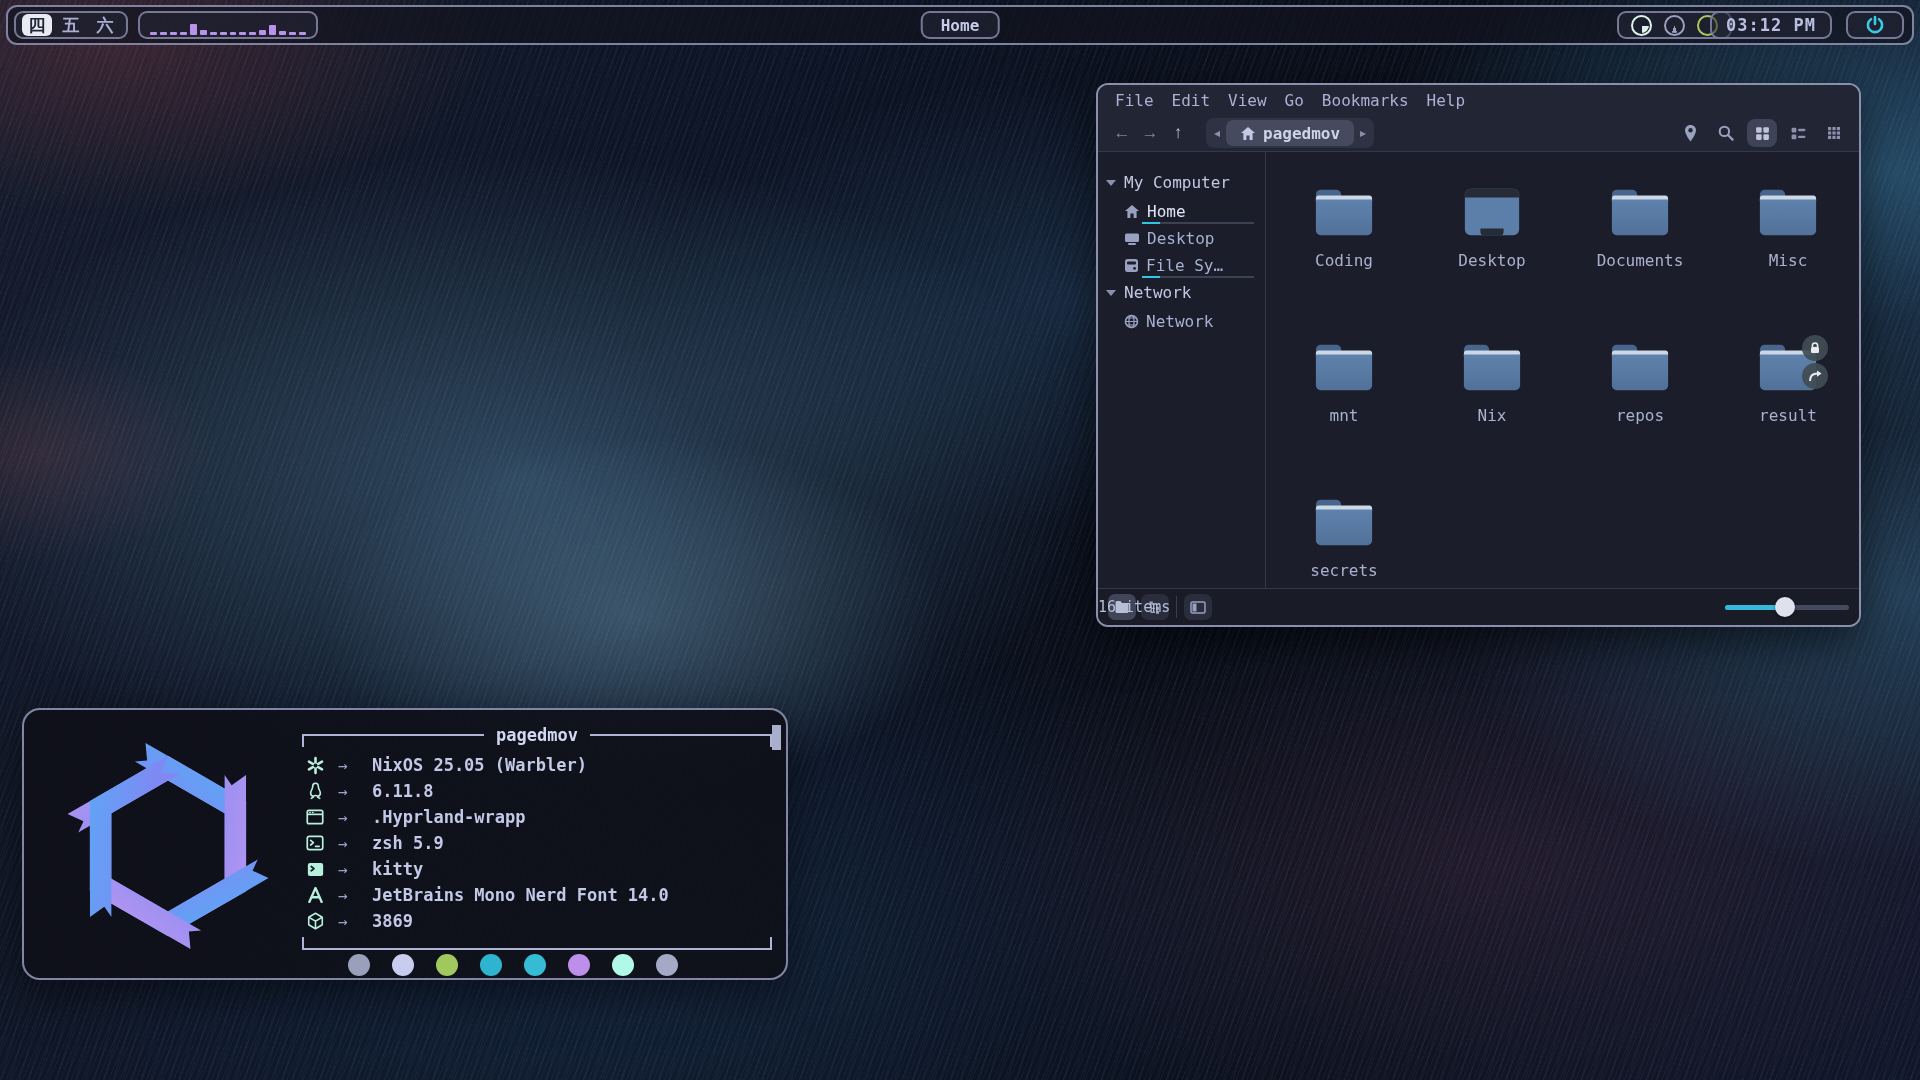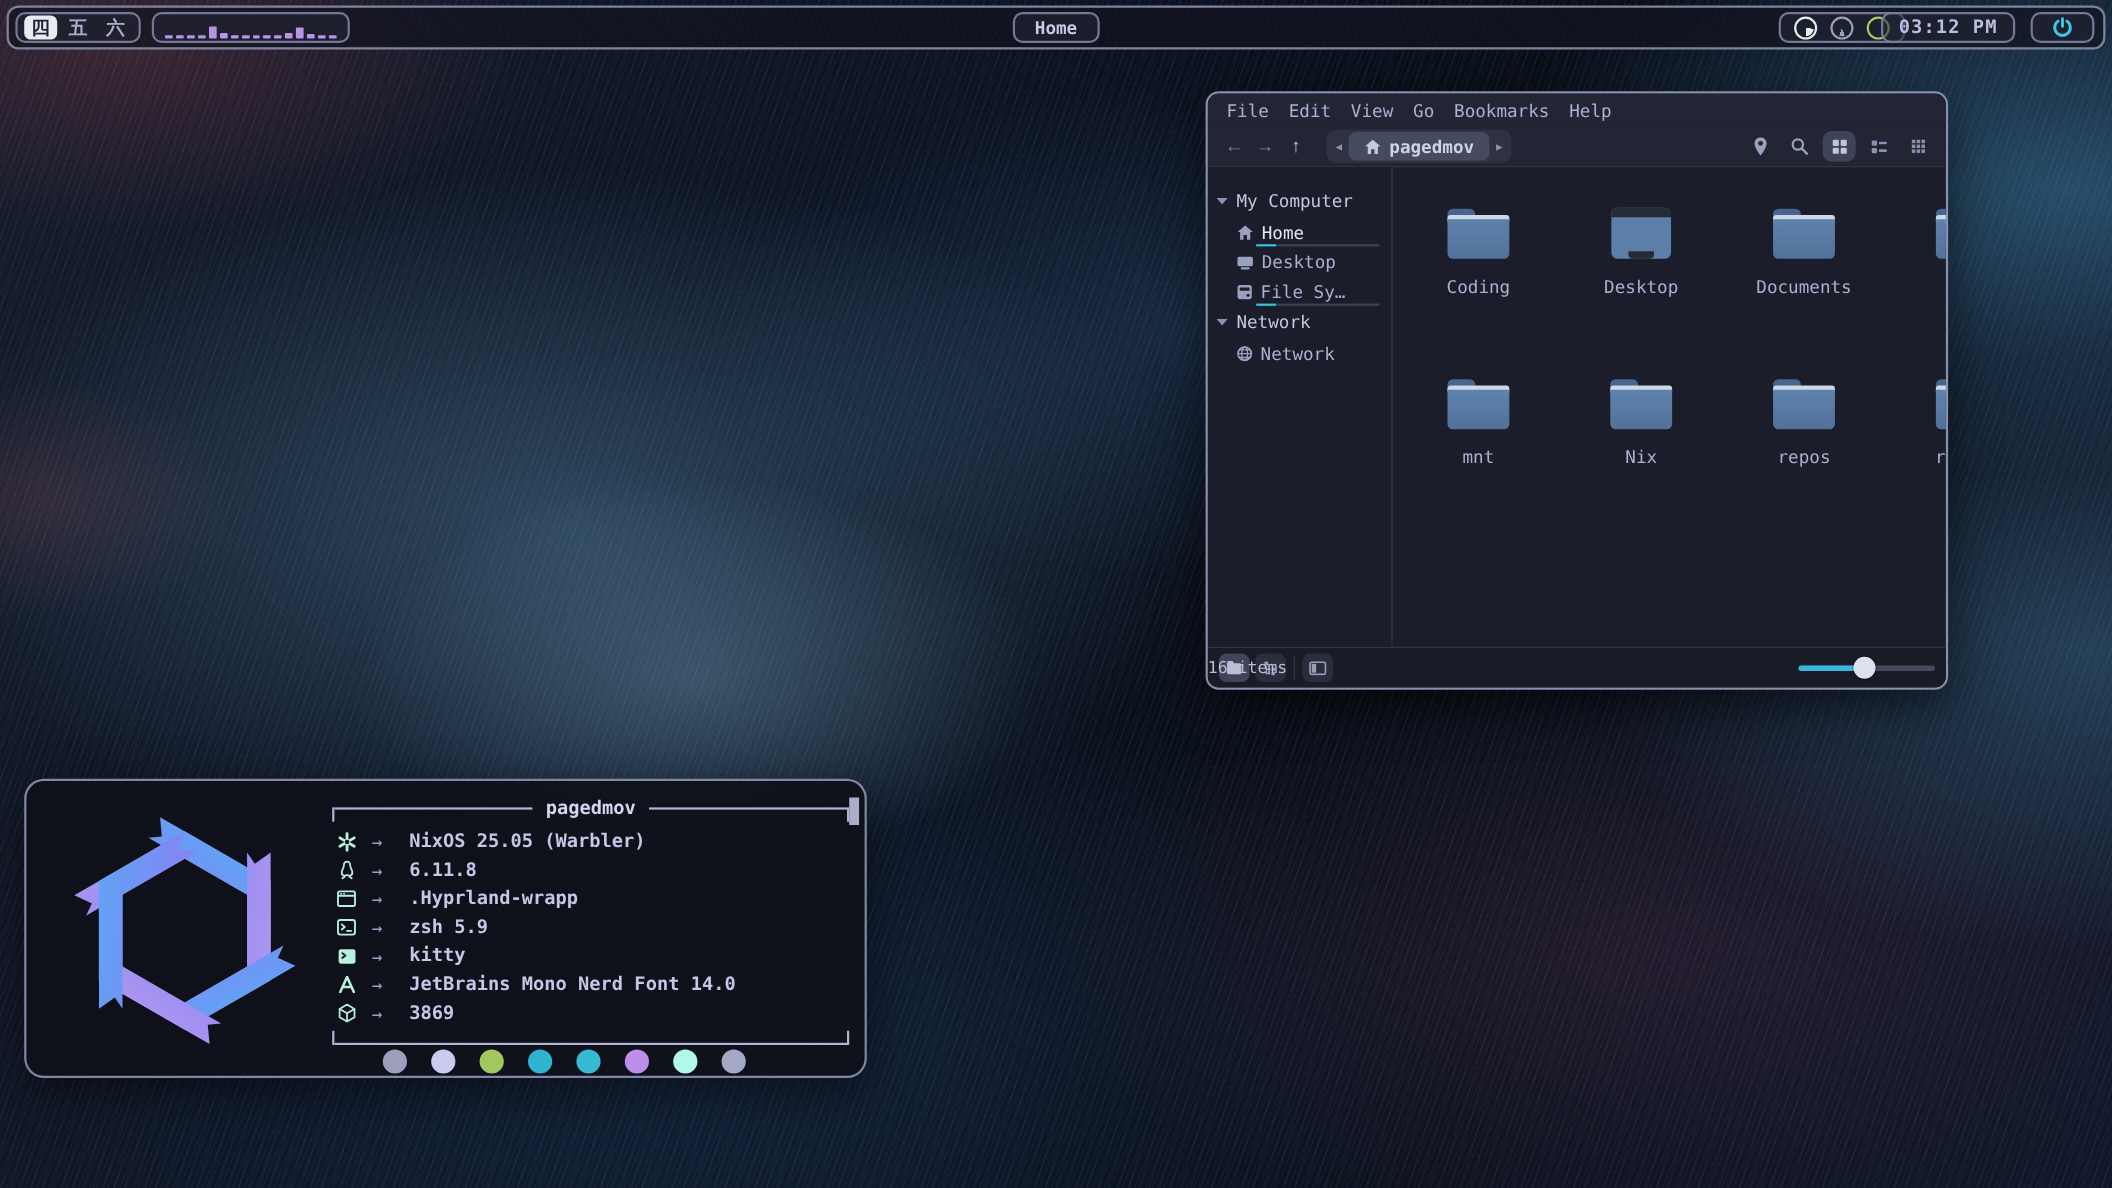--- a/index.html
+++ b/index.html
@@ -47,21 +47,21 @@
   .viz{ display:flex; align-items:flex-end; gap:3px; height:20px; width:100%;}
   .viz .bar{ width:7px; background:#b793ea; border-radius:1px; }
   .m-home{ left:50%; transform:translateX(-50%); padding:0 18px; font-weight:700; font-size:16px; color:#c6cbe8;}
   .m-rings{ right:180px; padding:0 12px; gap:12px;}
   .ring{ position:relative; width:21px; height:21px; border-radius:50%; border:2.5px solid #fff;}
   .ring .wedge{ position:absolute; inset:1px; border-radius:50%; }
   .m-clock{ right:80px; padding:0 14px; font-weight:700; font-size:17px; color:#b9bfe0; letter-spacing:1px;}
   .m-power{ right:8px; width:58px; justify-content:center; }
   
   .fm{
-    position:absolute; left:1096px; top:83px; width:675px; height:544px; z-index:4;
+    position:absolute; left:1096px; top:83px; width:765px; height:544px; z-index:4;
     border:2px solid rgba(150,155,186,0.9); border-radius:12px;
     background:#1b1e2a; overflow:hidden;
     box-shadow:0 14px 44px rgba(0,0,0,0.55);
     display:flex; flex-direction:column;
   }
   .fm-menubar{ height:30px; background:#222534; display:flex; align-items:center; padding:0 8px; flex:none;}
   .menu-item{ padding:2px 9px; font-size:16px; color:#aab1d4; cursor:pointer; border-radius:5px;}
   .fm-toolbar{ height:36px; background:#222534; display:flex; align-items:center; padding:0 10px; flex:none; position:relative;}
   .nav-btn{ width:28px; height:26px; border:none; background:transparent; color:#7d84a2; font-size:17px; border-radius:6px; cursor:pointer;}
   .nav-btn.up{ color:#bcc3dd; }
@@ -434,20 +434,36 @@
             </div>
             <div class="emblem symlink">
               <svg width="15" height="13" viewBox="0 0 15 13">
                 <path d="M2 11 C2 5 6 3.6 9.5 3.6" stroke="#e9edf2" stroke-width="2" fill="none"></path>
                 <path d="M9 0.5 L13.6 3.6 L9 6.7 Z" fill="#e9edf2"></path>
               </svg>
             </div>
           </div>
           <div class="fname">result</div>
         </div>
+        <div class="fcell">
+          <div class="icon-wrap">
+            <svg width="62" height="52" viewBox="0 0 64 52">
+              <defs>
+                <linearGradient id="fg" x1="0" y1="0" x2="0" y2="1">
+                  <stop offset="0" stop-color="#5e82ac"></stop>
+                  <stop offset="1" stop-color="#527199"></stop>
+                </linearGradient>
+              </defs>
+              <path d="M3 8 a5 5 0 0 1 5-5 h16 a5 5 0 0 1 5 5 v6 h-26 z" fill="#48658d"></path>
+              <rect x="3" y="9" width="58" height="8" rx="3" fill="#cdd8e6"></rect>
+              <path d="M3 13 h58 v32 a5 5 0 0 1 -5 5 h-48 a5 5 0 0 1 -5 -5 z" fill="url(#fg)"></path>
+            </svg>
+          </div>
+          <div class="fname">secrets</div>
+        </div>
       </div>
   </div>
   <div class="fm-status">
     <button class="st-btn active">
       <svg width="16" height="14" viewBox="0 0 16 14">
           <path d="M1.5 2.5 a1.5 1.5 0 0 1 1.5-1.5 h3.4 l1.6 2 h5 a1.5 1.5 0 0 1 1.5 1.5 v7 a1.5 1.5 0 0 1 -1.5 1.5 h-10 a1.5 1.5 0 0 1 -1.5 -1.5 z" fill="#b8bed6"></path>
         </svg>
     </button>
     <button class="st-btn">
       <svg width="15" height="15" viewBox="0 0 15 15">

